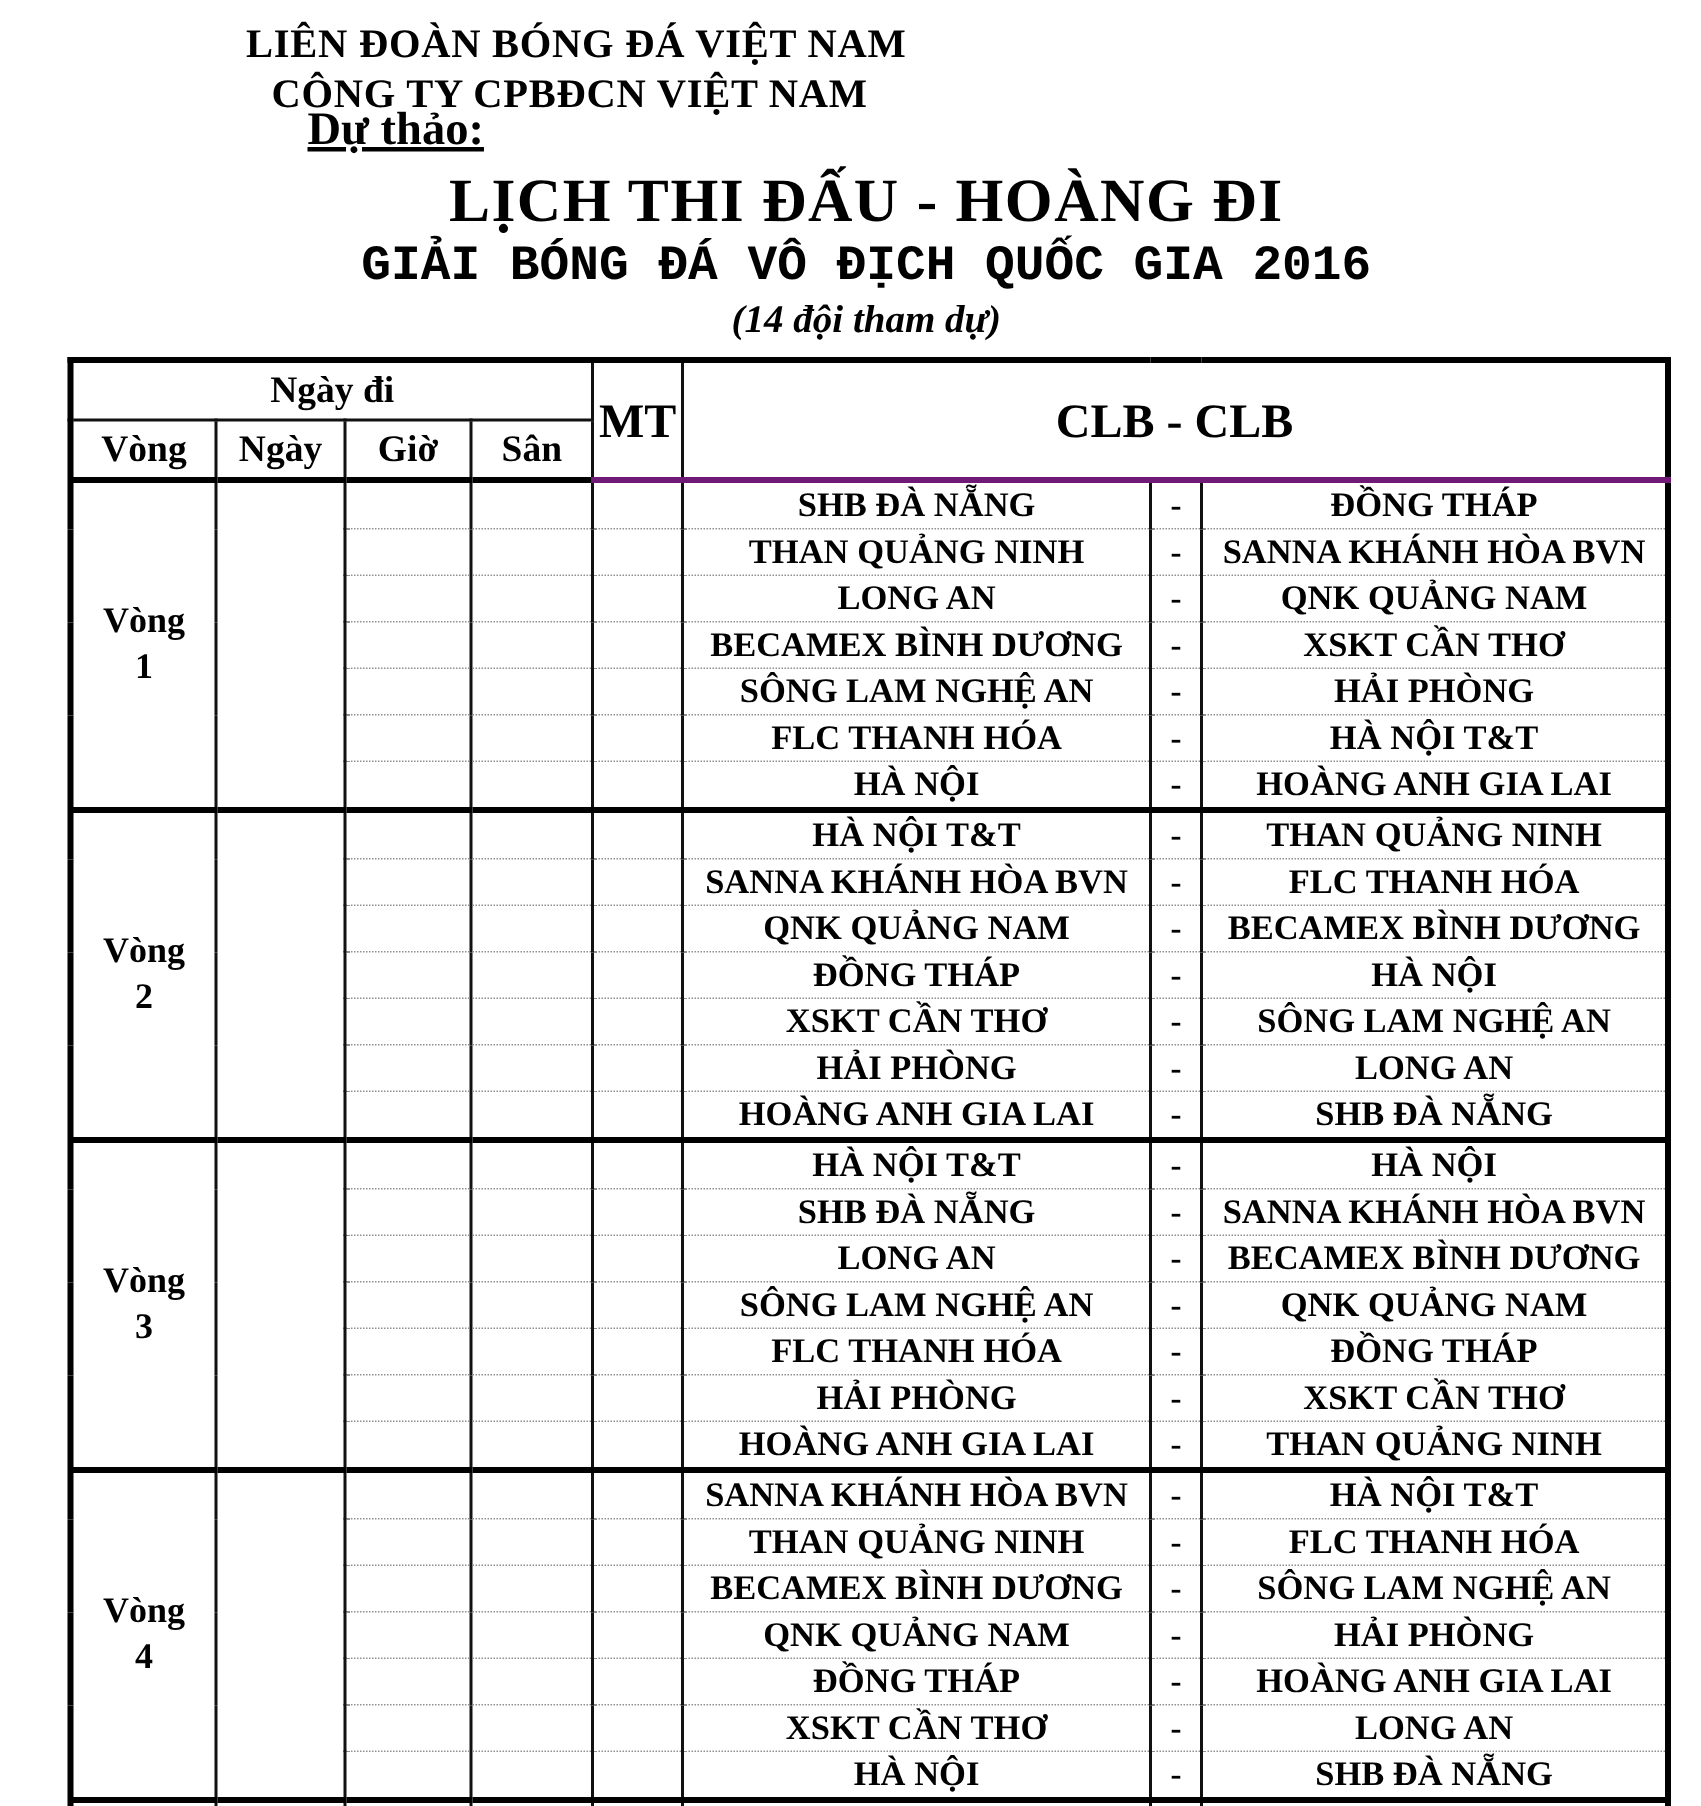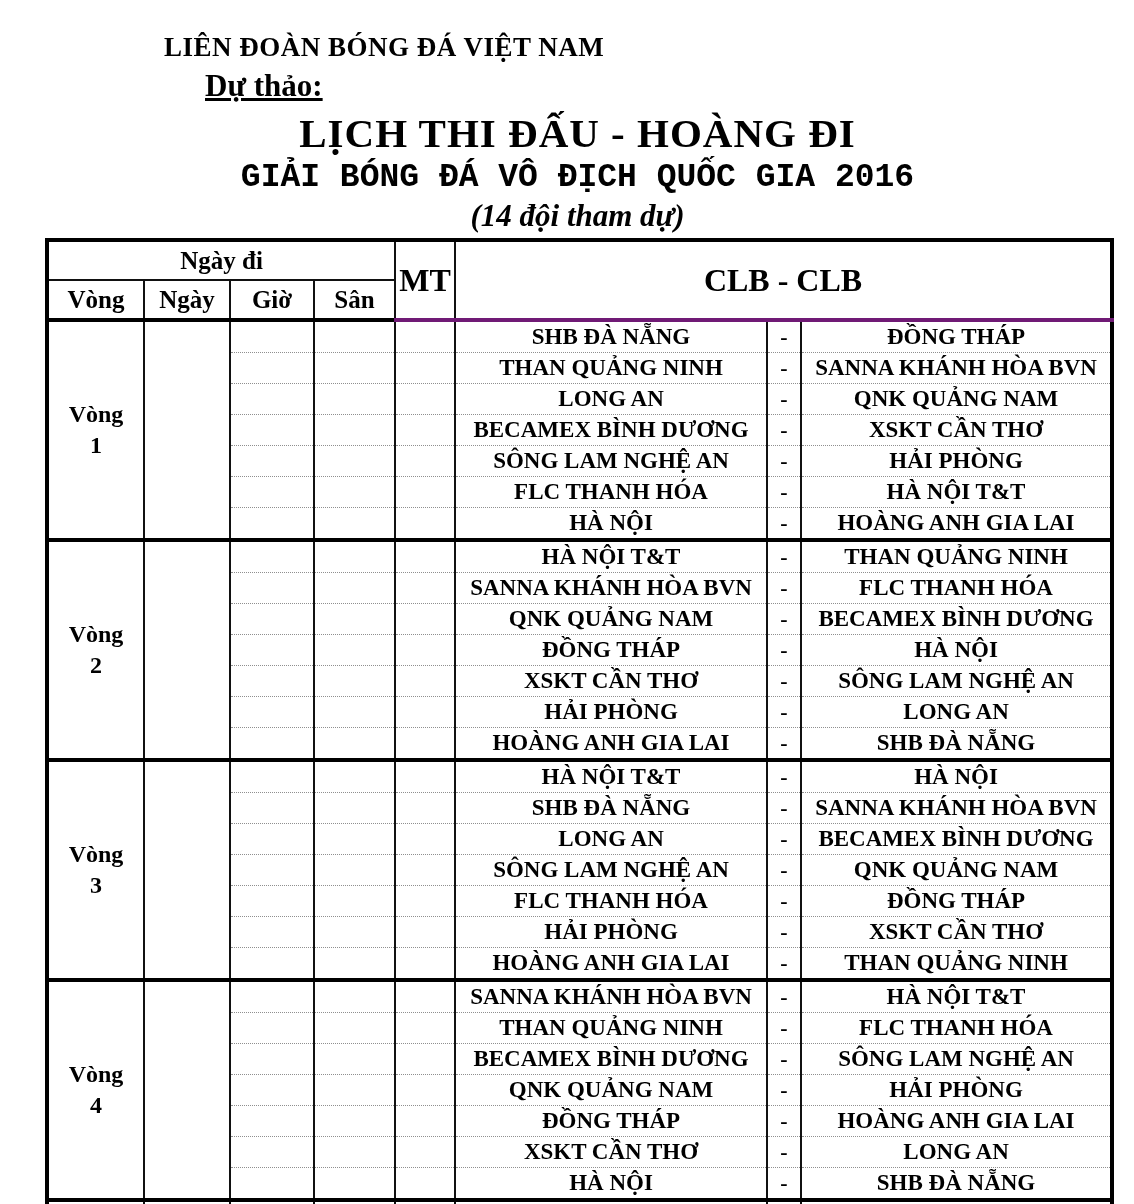--- a/index.html
+++ b/index.html
@@ -13,40 +13,40 @@
     color: #000;
   }
   
   .org-line1, .org-line2 {
     position: absolute;
     font-size: 27px;
     font-weight: bold;
     white-space: nowrap;
     letter-spacing: 0.5px;
   }
-  .org-line1 { left: 164px; top: 32px; text-align: right; }
+  .org-line1 { left: 164px; top: 14px; text-align: right; }
   .org-line2 { left: 181px; top: 47px; }
   .draft {
     position: absolute;
     left: 158px; top: 68px;
     font-size: 31px;
     font-weight: bold;
     text-decoration: underline;
     margin-left: 47px;
   }
   
   .titles {
     position: absolute;
     left: 45px; top: 0;
     width: 1065px;
     text-align: center;
   }
   .title1 { position: absolute; width: 100%; top: 109px; font-size: 41px; font-weight: bold; letter-spacing: 1px; }
   .title2 { position: absolute; width: 100%; top: 159px; font-size: 33px; font-weight: bold; font-family: Liberation Mono, monospace; }
-  .title3 { position: absolute; width: 100%; top: 198px; font-size: 31px; font-weight: bold; font-style: italic; }
+  .title3 { position: absolute; width: 100%; top: 198px; font-size: 26px; font-weight: bold; font-style: italic; }
   
   table.schedule {
     position: absolute;
     left: 45px; top: 238px;
     width: 1065px;
     border-collapse: collapse;
     table-layout: fixed;
     border: 4px solid #000;
   }
   col.c-round { width: 97px; }
@@ -87,20 +87,21 @@
   td.round-cell { font-size: 24px; line-height: 1.3; border-top: 4px solid #000; }
   td.date-cell  { border-top: 4px solid #000; }
   td.sep-cell   { font-size: 22px; }
 </style>
 </head>
 <body>
 
 <div class="page">
 
   <div class="org-line1">LIÊN ĐOÀN BÓNG ĐÁ VIỆT NAM</div>
+  <div class="org-line2">CÔNG TY CPBĐCN VIỆT NAM</div>
   <div class="draft">Dự thảo:</div>
 
   <div class="titles">
     <div class="title1">LỊCH THI ĐẤU - HOÀNG ĐI</div>
     <div class="title2">GIẢI BÓNG ĐÁ VÔ ĐỊCH QUỐC GIA 2016</div>
     <div class="title3">(14 đội tham dự)</div>
   </div>
 
   <table class="schedule">
     <colgroup>

